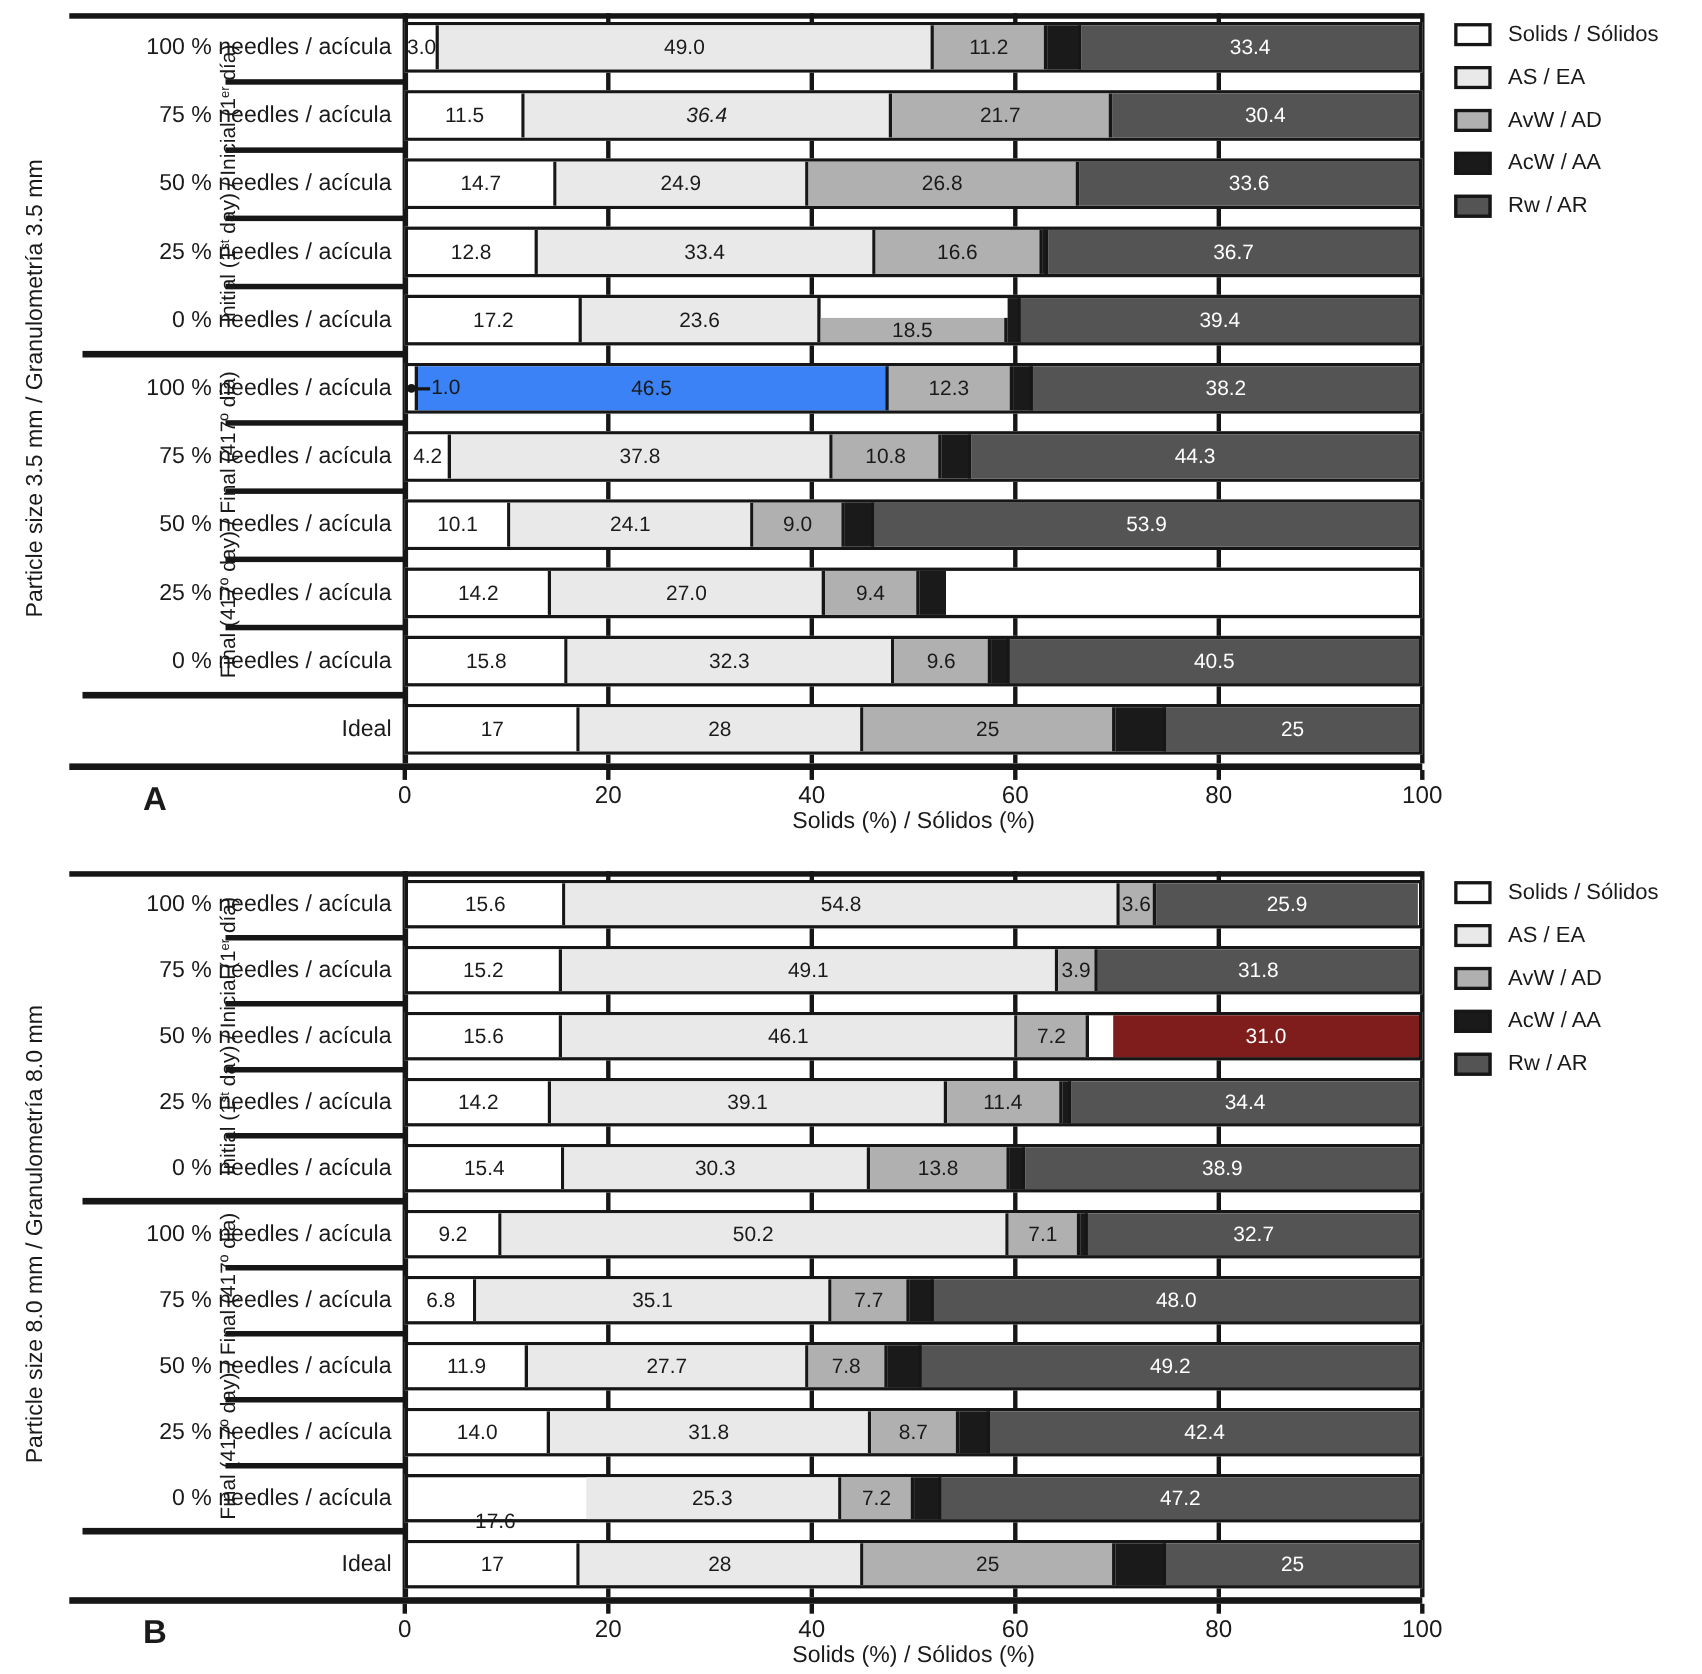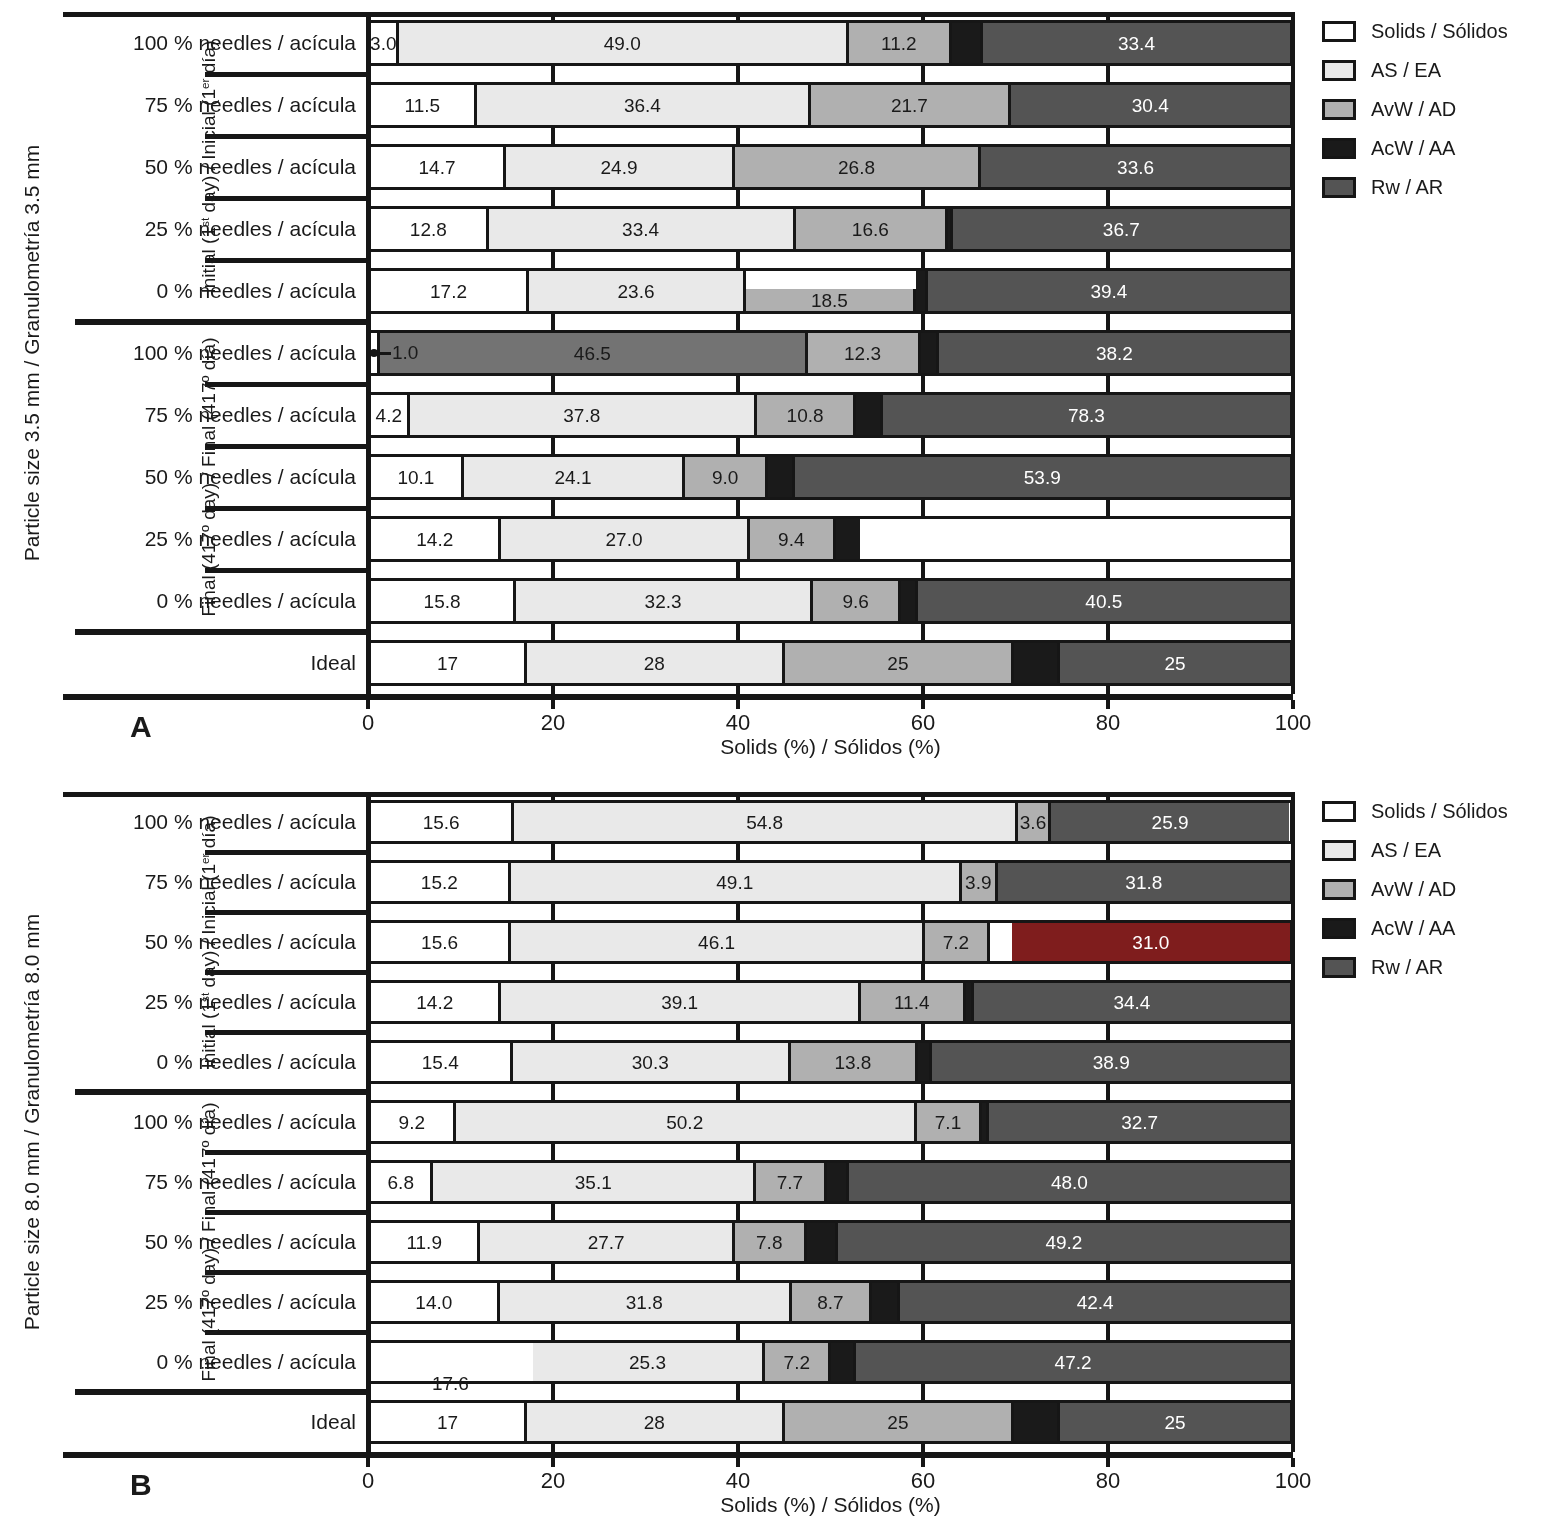--- a/index.html
+++ b/index.html
@@ -67,21 +67,21 @@
         <div class="seg" style="width: 33.4%; background: rgb(84, 84, 84);">
           <span class="val" style="color: rgb(255, 255, 255);">33.4</span>
         </div>
       </div>
       <div class="abs cat" style="left: 80px; top: 82px; width: 276px; height: 46px; line-height: 46px;">75 % needles / acícula</div>
       <div class="abs bar" style="left: 368px; top: 82px; width: 925px; height: 46px; position: absolute;">
         <div class="seg" style="width: 11.5%; background: rgb(255, 255, 255);">
           <span class="val" style="color: rgb(26, 26, 26);">11.5</span>
         </div>
         <div class="seg" style="width: 36.4%; background: rgb(233, 233, 233);">
-          <span class="val" style="color: rgb(26, 26, 26);">36.4</span>
+          <span class="val" style="color: rgb(26, 26, 26); font-style: italic;">36.4</span>
         </div>
         <div class="seg" style="width: 21.7%; background: rgb(176, 176, 176);">
           <span class="val" style="color: rgb(26, 26, 26);">21.7</span>
         </div>
         <div class="seg" style="width: 30.4%; background: rgb(84, 84, 84);">
           <span class="val" style="color: rgb(255, 255, 255);">30.4</span>
         </div>
       </div>
       <div class="abs cat" style="left: 80px; top: 144px; width: 276px; height: 46px; line-height: 46px;">50 % needles / acícula</div>
       <div class="abs bar" style="left: 368px; top: 144px; width: 925px; height: 46px; position: absolute;">
@@ -126,21 +126,21 @@
           <span class="val" style="color: rgb(26, 26, 26);">18.5</span>
         </div>
         <div class="seg" style="width: 1.3%; background: rgb(26, 26, 26);"></div>
         <div class="seg" style="width: 39.4%; background: rgb(84, 84, 84);">
           <span class="val" style="color: rgb(255, 255, 255);">39.4</span>
         </div>
       </div>
       <div class="abs cat" style="left: 80px; top: 330px; width: 276px; height: 46px; line-height: 46px;">100 % needles / acícula</div>
       <div class="abs bar" style="left: 368px; top: 330px; width: 925px; height: 46px; position: absolute;">
         <div class="seg" style="width: 1%; background: rgb(255, 255, 255);"></div>
-        <div class="seg" style="width: 46.5%; background: #737373;">
+        <div class="seg" style="width: 46.5%; background: #3b82f6;">
           <span class="val" style="color: rgb(26, 26, 26);">46.5</span>
         </div>
         <div class="seg" style="width: 12.3%; background: rgb(176, 176, 176);">
           <span class="val" style="color: rgb(26, 26, 26);">12.3</span>
         </div>
         <div class="seg" style="width: 2%; background: rgb(26, 26, 26);"></div>
         <div class="seg" style="width: 38.2%; background: rgb(84, 84, 84);">
           <span class="val" style="color: rgb(255, 255, 255);">38.2</span>
         </div>
       </div>
@@ -155,21 +155,21 @@
           <span class="val" style="color: rgb(26, 26, 26);">4.2</span>
         </div>
         <div class="seg" style="width: 37.8%; background: rgb(233, 233, 233);">
           <span class="val" style="color: rgb(26, 26, 26);">37.8</span>
         </div>
         <div class="seg" style="width: 10.8%; background: rgb(176, 176, 176);">
           <span class="val" style="color: rgb(26, 26, 26);">10.8</span>
         </div>
         <div class="seg" style="width: 2.9%; background: rgb(26, 26, 26);"></div>
         <div class="seg" style="width: 44.3%; background: rgb(84, 84, 84);">
-          <span class="val" style="color: rgb(255, 255, 255);">78.3</span>
+          <span class="val" style="color: rgb(255, 255, 255);">44.3</span>
         </div>
       </div>
       <div class="abs cat" style="left: 80px; top: 454px; width: 276px; height: 46px; line-height: 46px;">50 % needles / acícula</div>
       <div class="abs bar" style="left: 368px; top: 454px; width: 925px; height: 46px; position: absolute;">
         <div class="seg" style="width: 10.1%; background: rgb(255, 255, 255);">
           <span class="val" style="color: rgb(26, 26, 26);">10.1</span>
         </div>
         <div class="seg" style="width: 24.1%; background: rgb(233, 233, 233);">
           <span class="val" style="color: rgb(26, 26, 26);">24.1</span>
         </div>

